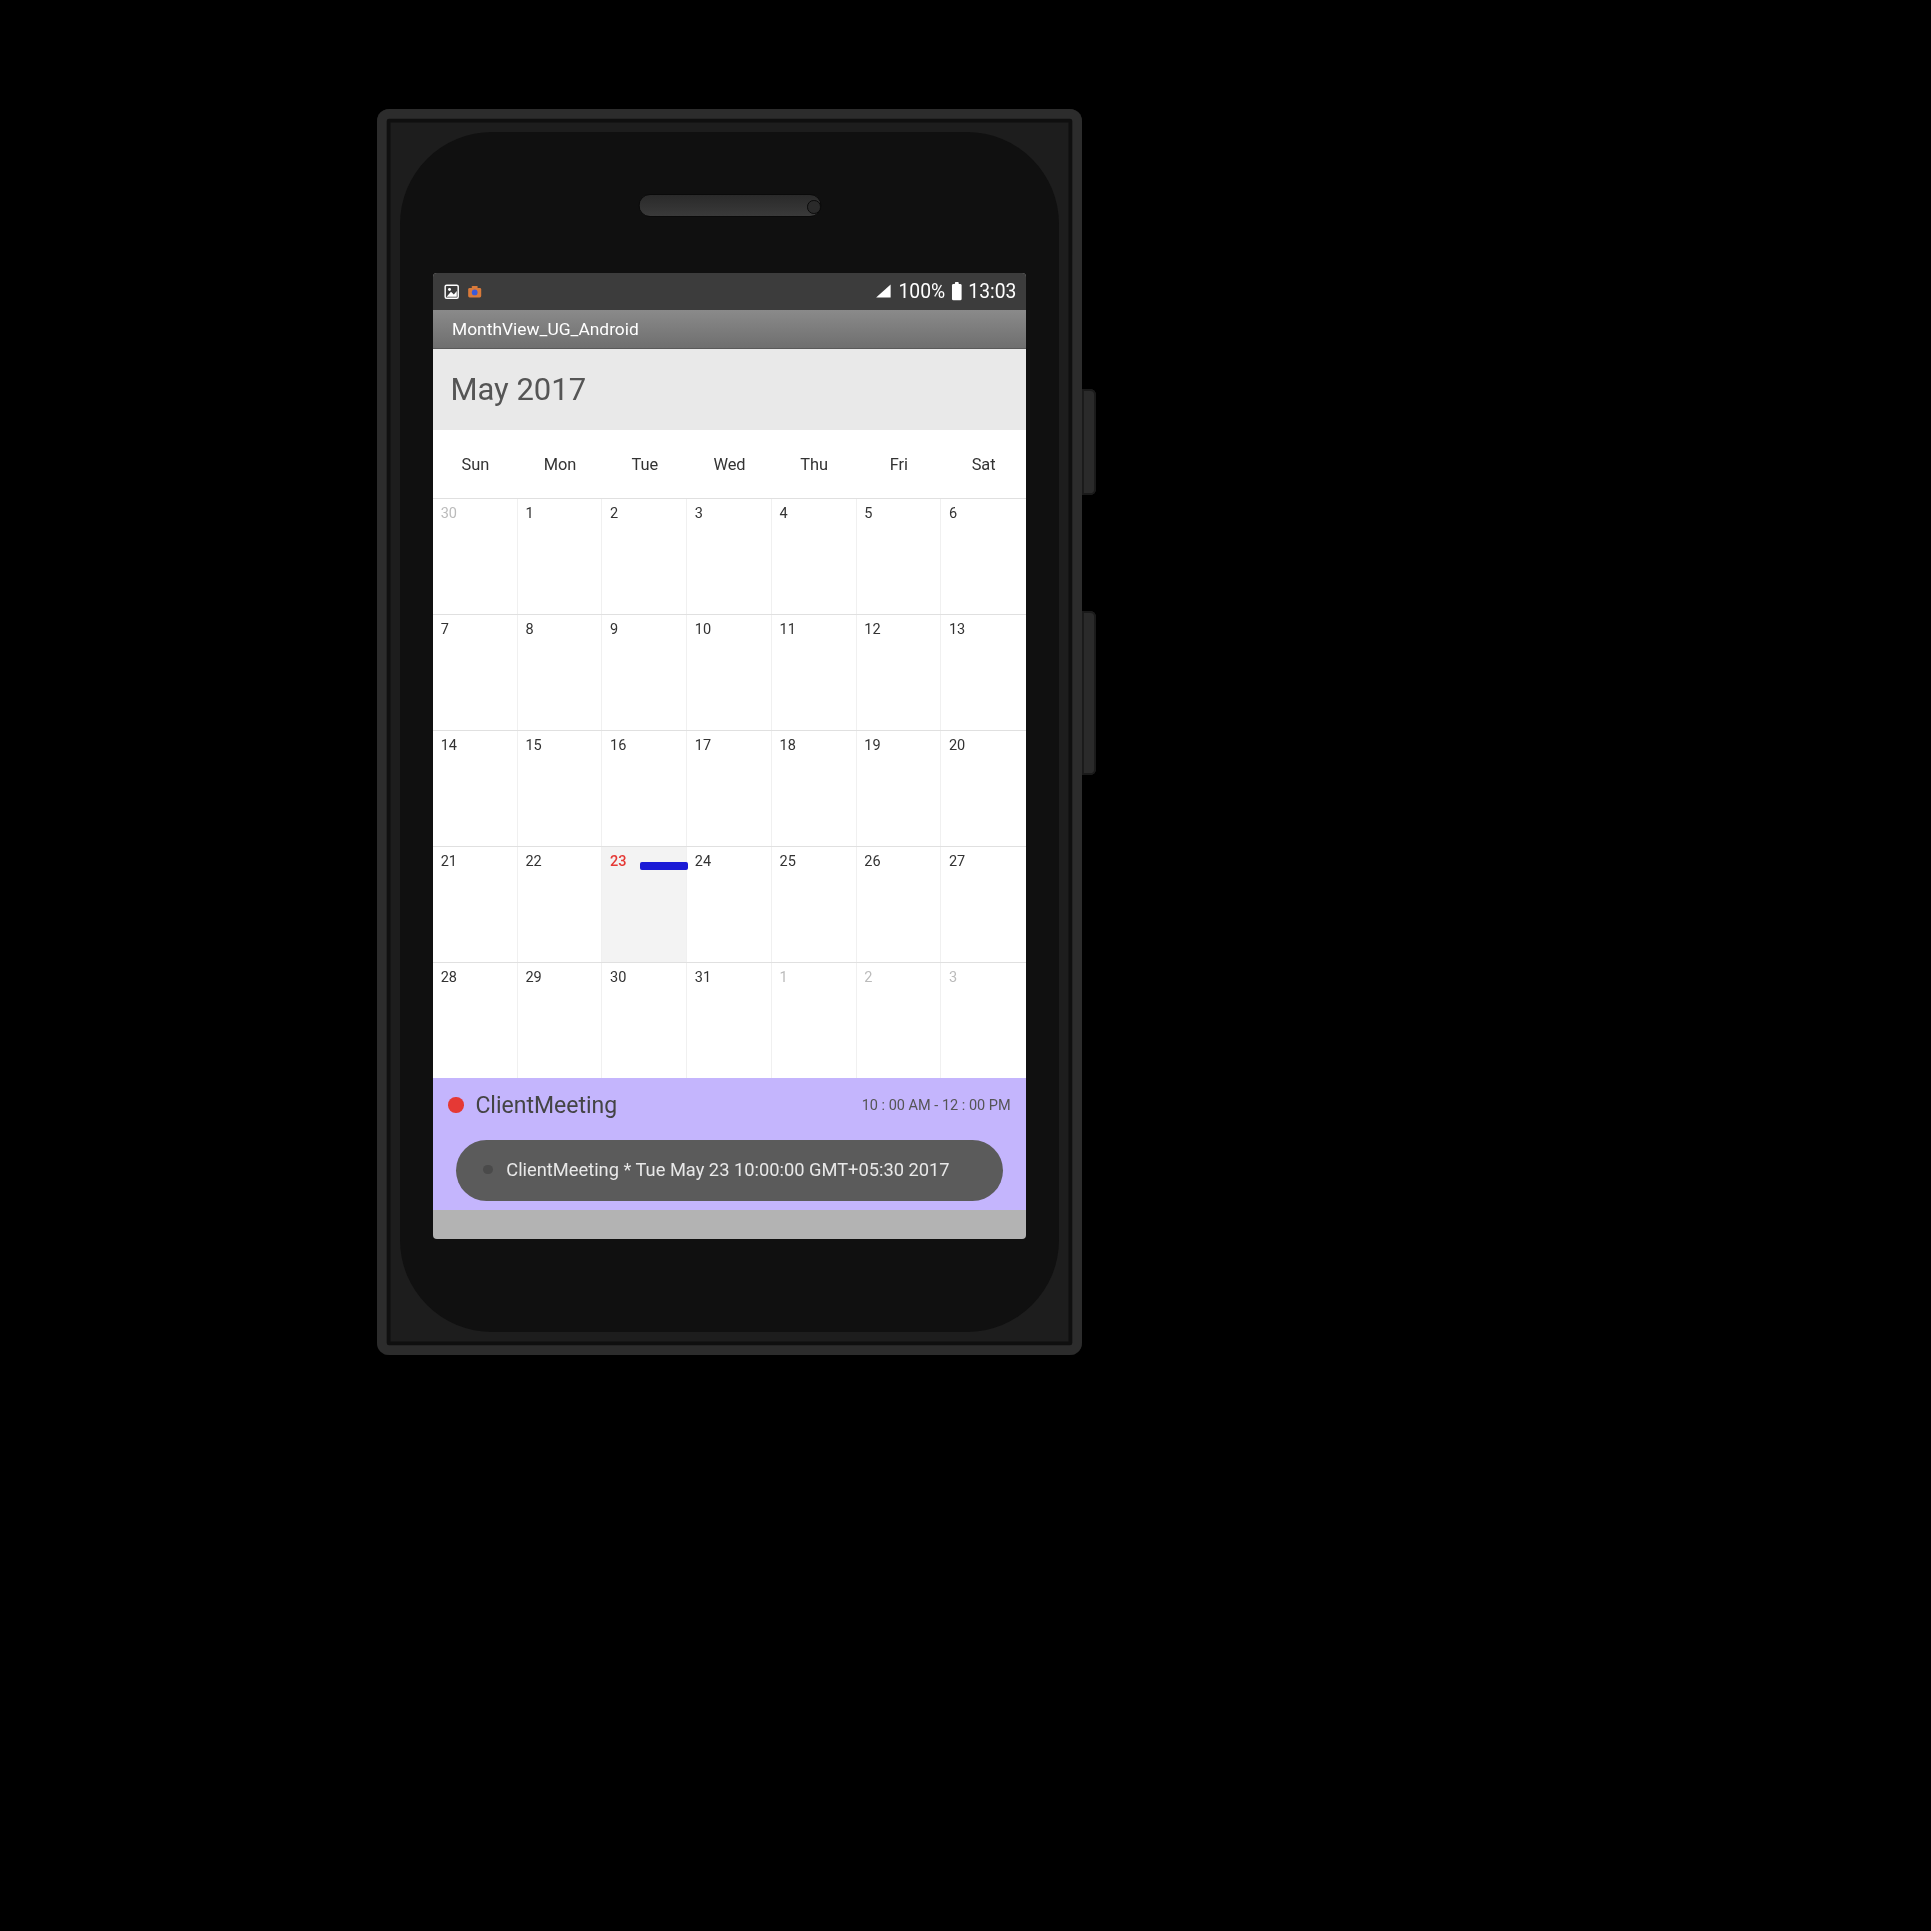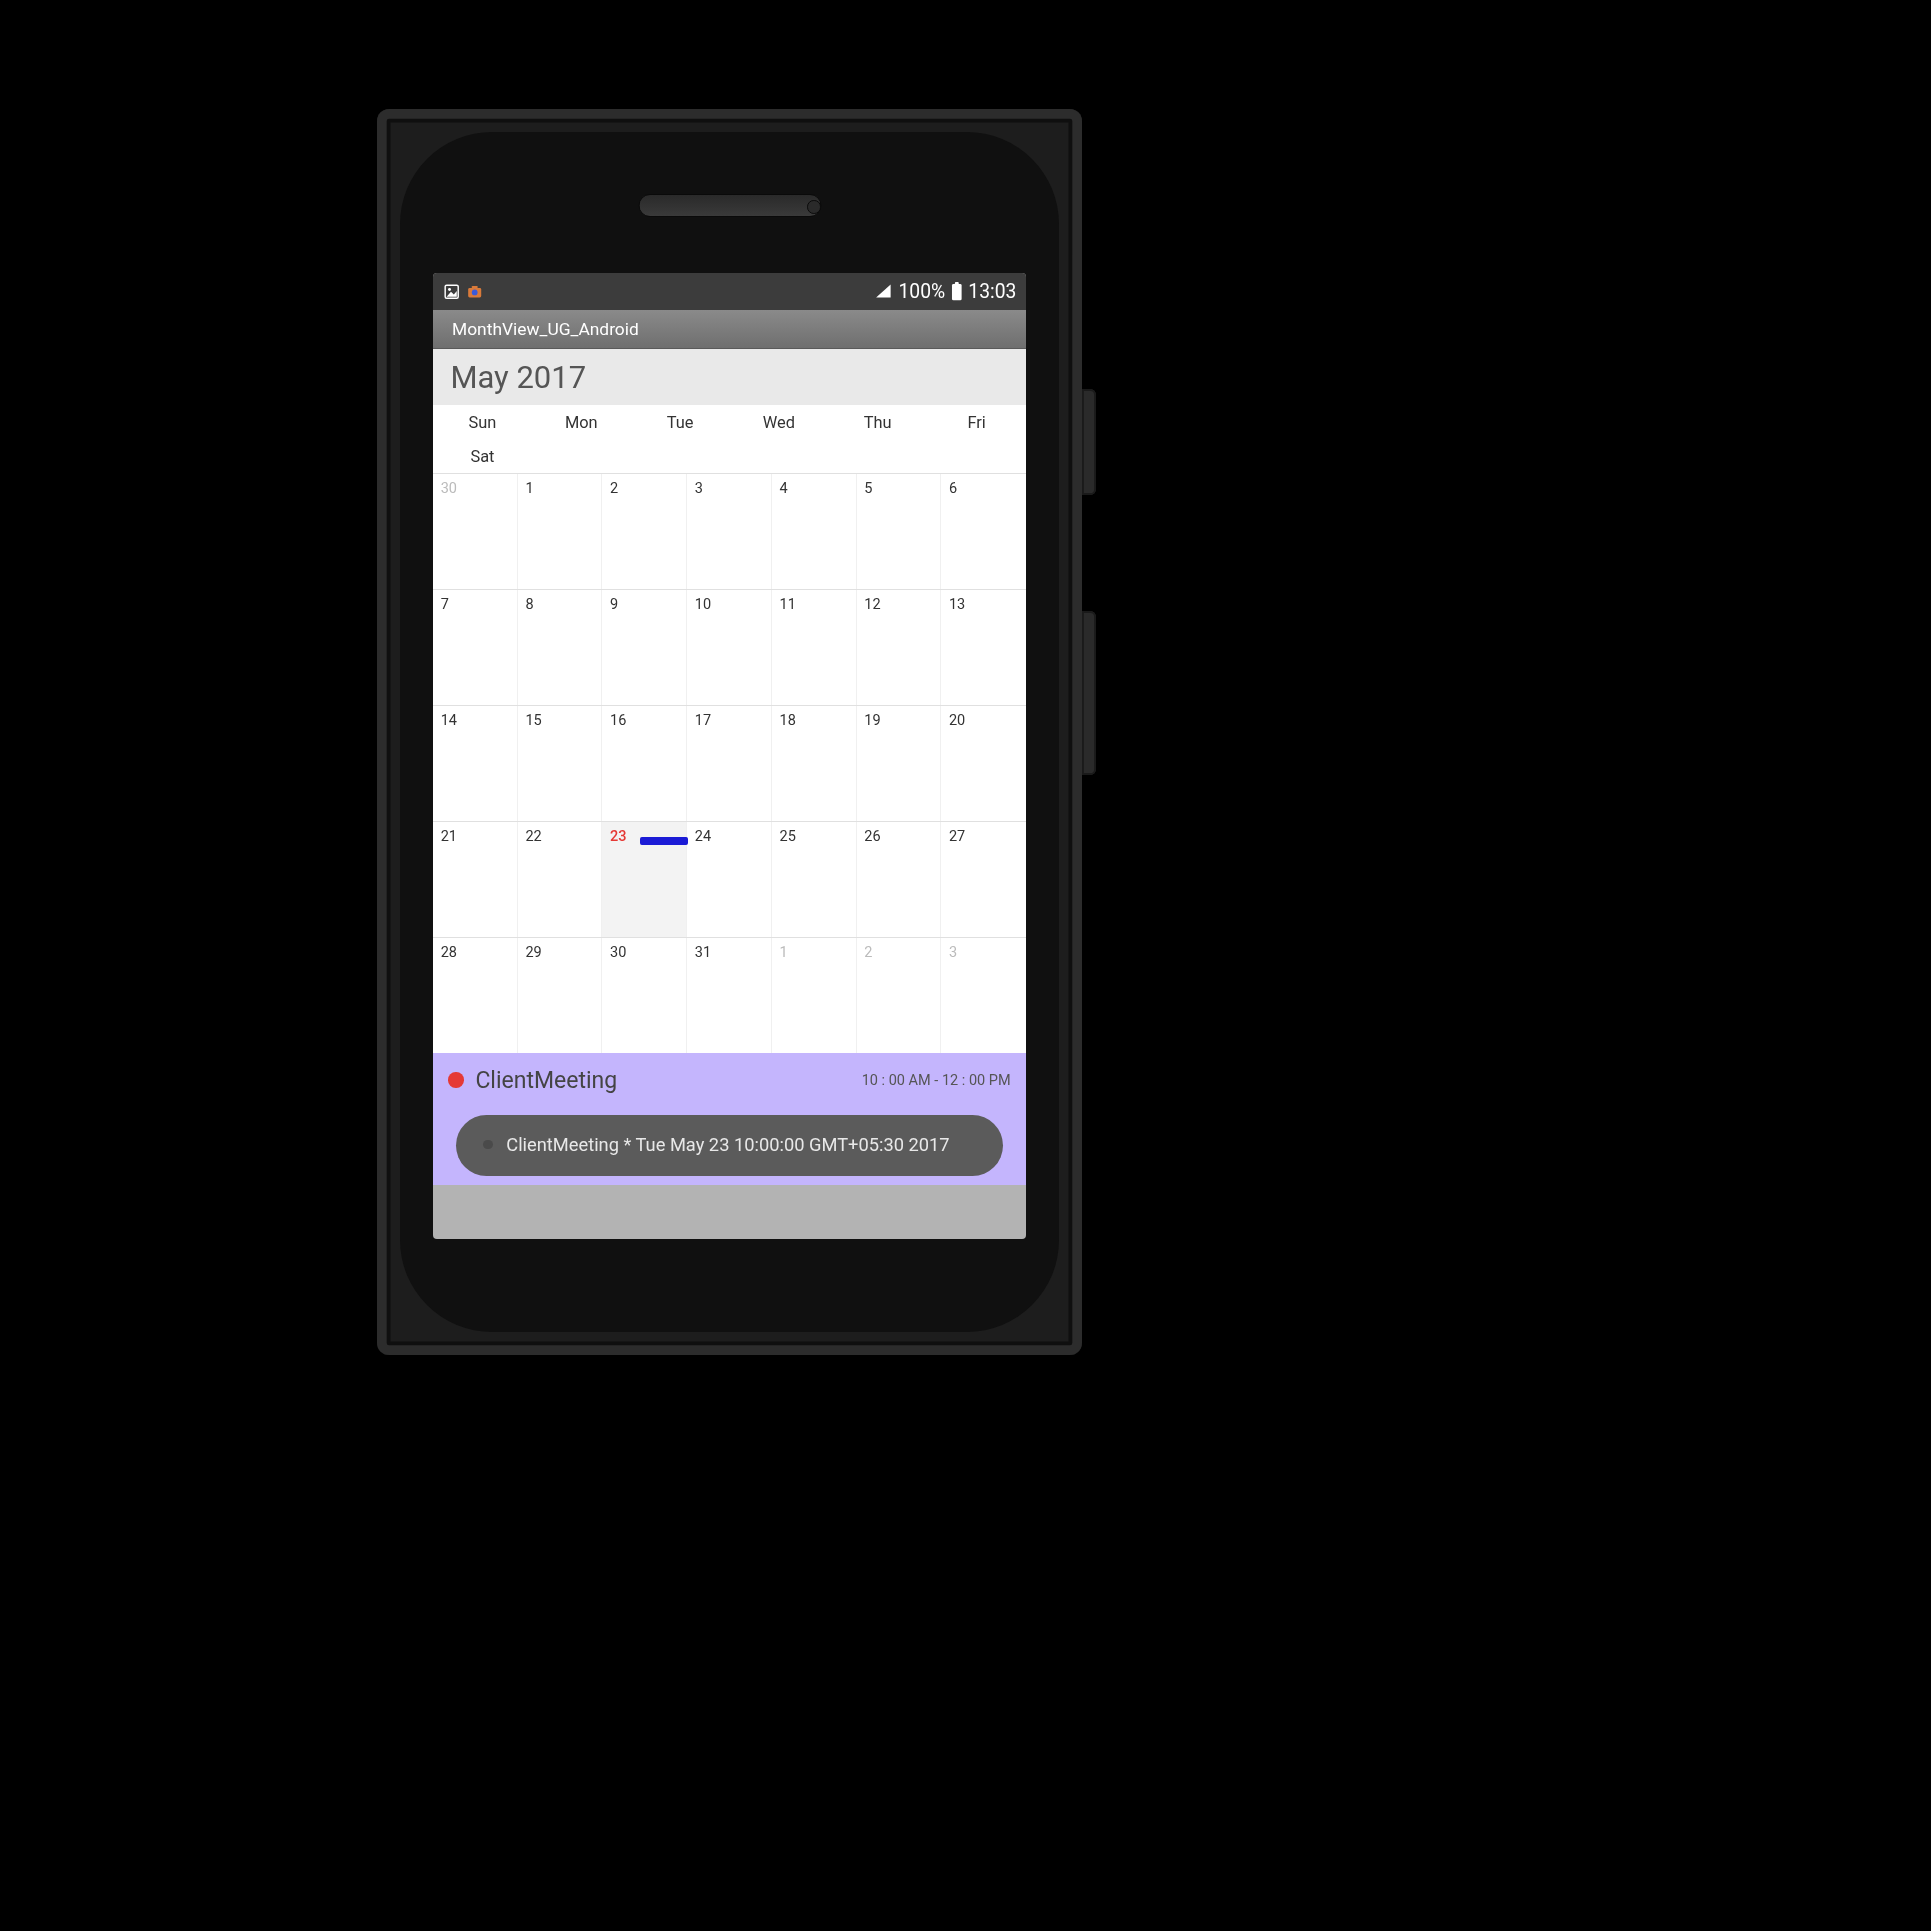--- a/index.html
+++ b/index.html
@@ -74,34 +74,34 @@
     background: linear-gradient(#8a8a8a,#6f6f6f);
     color: #fff;
     display: flex;
     align-items: center;
     padding: 0 19px;
     font-size: 17.4px;
     border-bottom: 1px solid #5a5a5a;
   }
 
   .month-header {
-    height: 56px;
+    height: 81px;
     background: #e9e9e9;
     display: flex; align-items: center;
     padding: 0 17.4px;
     font-size: 31px;
     color: #555;
   }
 
   .calendar {
     background: #fff;
   }
   .day-header {
     display: grid;
-    grid-template-columns: repeat(6, 1fr);
+    grid-template-columns: repeat(7, 1fr);
     height: 68px;
     align-items: center;
   }
   .day-header > div {
     text-align: center;
     font-size: 16.4px;
     color: #333;
   }
   .weeks {
     display: grid;

